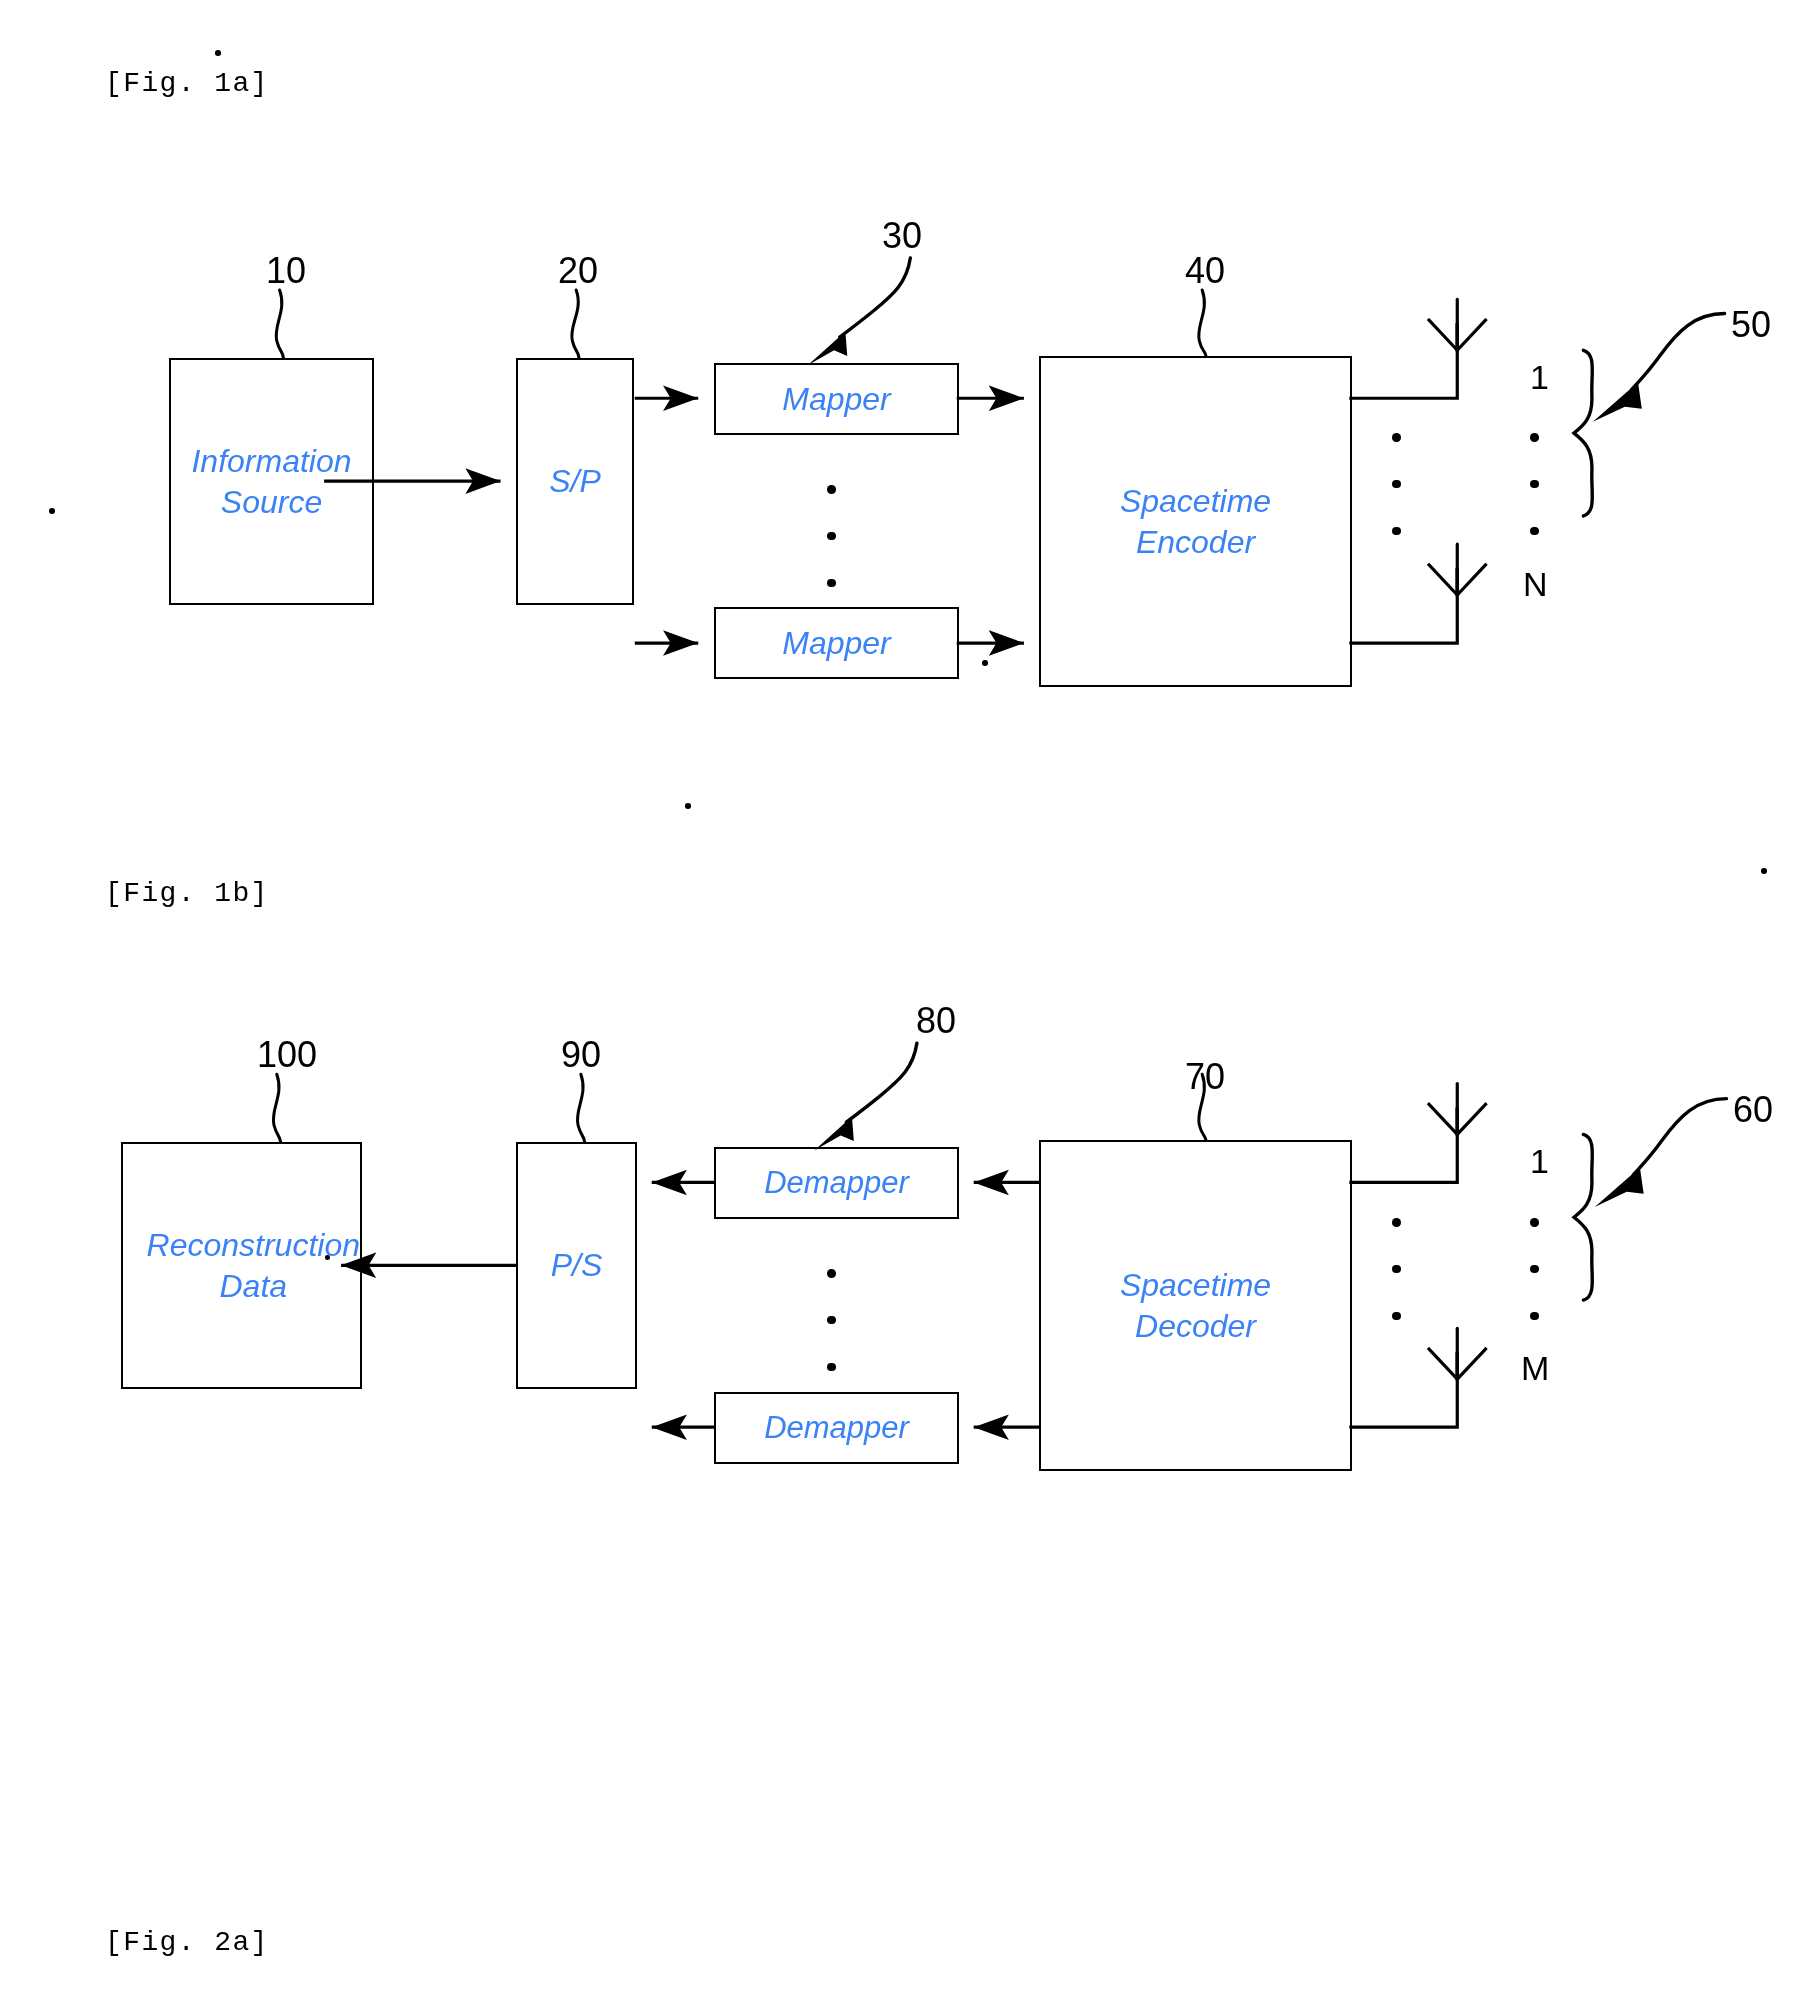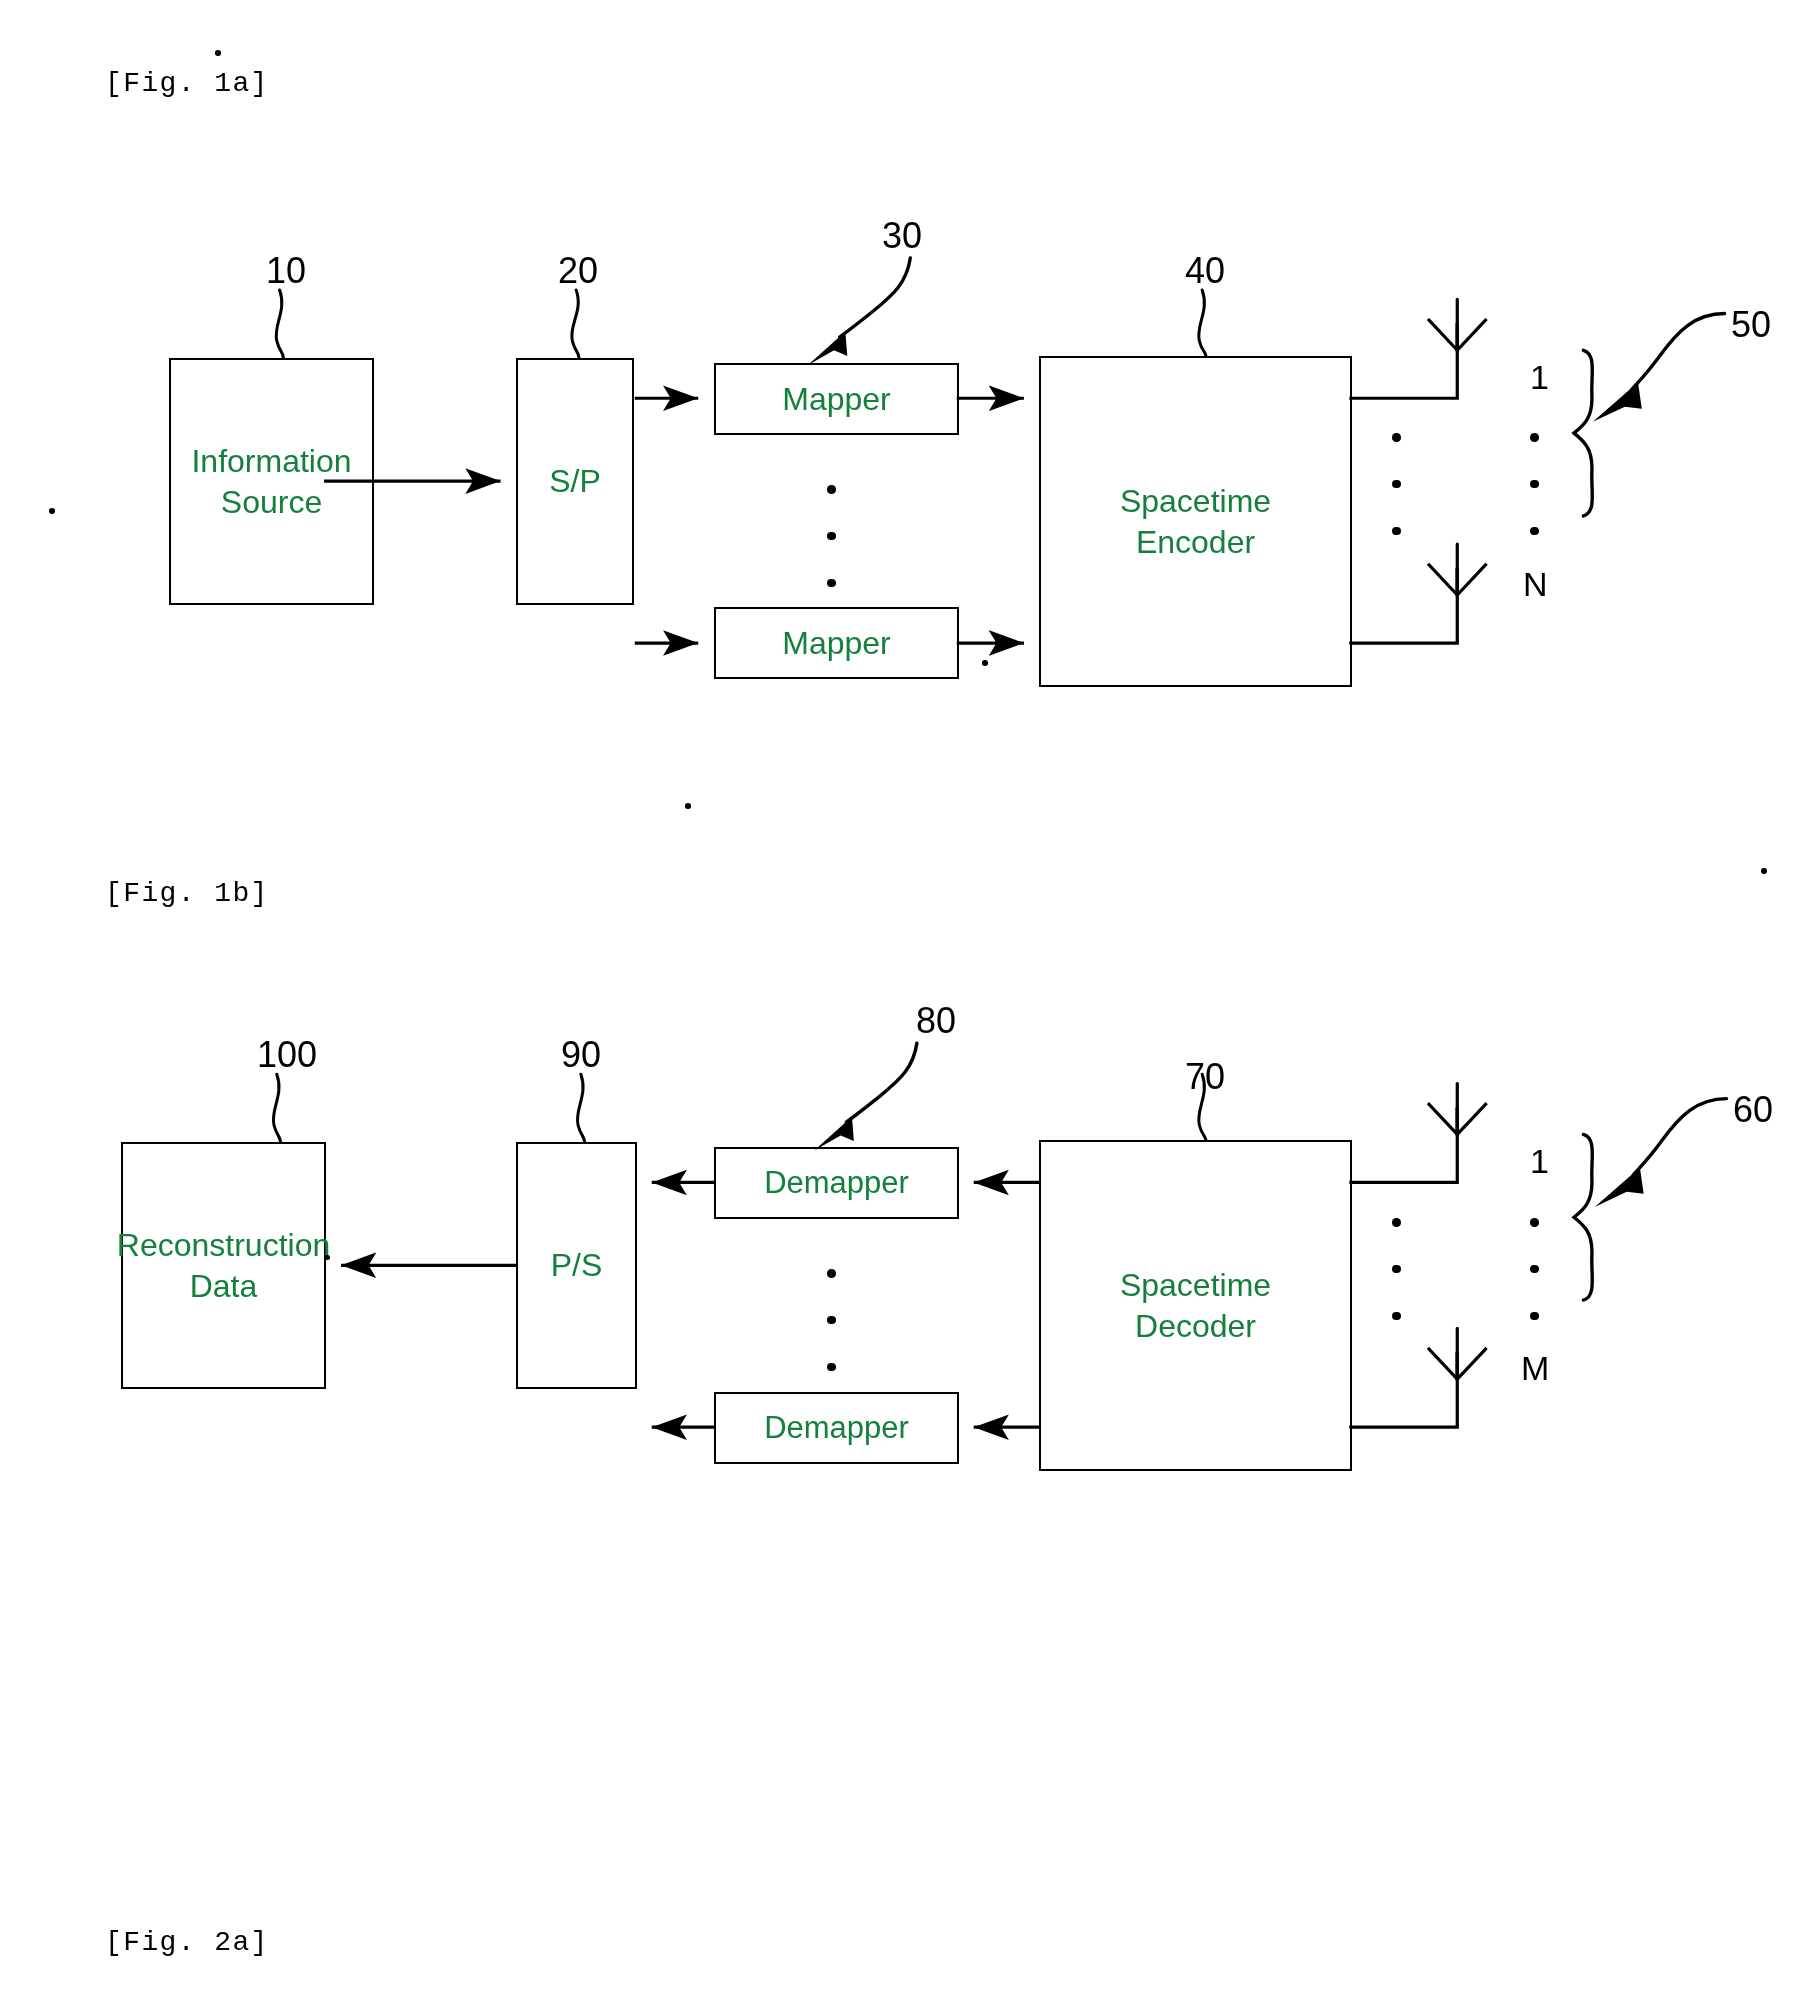--- a/index.html
+++ b/index.html
@@ -34,22 +34,23 @@
     box-sizing: border-box;
     display: flex;
     align-items: center;
     justify-content: center;
     text-align: center;
   }
   .box-text {
     font-family: "Liberation Sans", sans-serif;
     font-size: 32px;
     line-height: 1.28;
-    color: #15803d;
+    color: #3b82f6;
     white-space: pre-line;
+    font-style: italic;
   }
   .box-text.small { font-size: 31px; }
 
   
   .ref-num {
     position: absolute;
     font-family: "Liberation Sans", sans-serif;
     font-size: 36px;
     color: #000;
     white-space: nowrap;
@@ -145,21 +146,21 @@
 <div class="ref-num" style="left:558px; top:250px;">20</div>
 <div class="ref-num" style="left:882px; top:215px;">30</div>
 <div class="ref-num" style="left:1185px; top:250px;">40</div>
 <div class="ref-num" style="left:1731px; top:304px;">50</div>
 
 <div class="small-label" style="left:1530px; top:358px;">1</div>
 <div class="small-label" style="left:1523px; top:565px;">N</div>
 
 <div class="fig-label" style="left:105px; top:878px;">[Fig. 1b]</div>
 
-<div class="box" style="left:121px; top:1142px; width:205px; height:247px;">
+<div class="box" style="left:121px; top:1142px; width:241px; height:247px;justify-content:flex-end;">
   <span class="box-text">Reconstruction
 Data</span>
 </div>
 
 <div class="box" style="left:516px; top:1142px; width:121px; height:247px;">
   <span class="box-text">P/S</span>
 </div>
 
 <div class="box" style="left:714px; top:1147px; width:245px; height:72px;">
   <span class="box-text small">Demapper</span>

